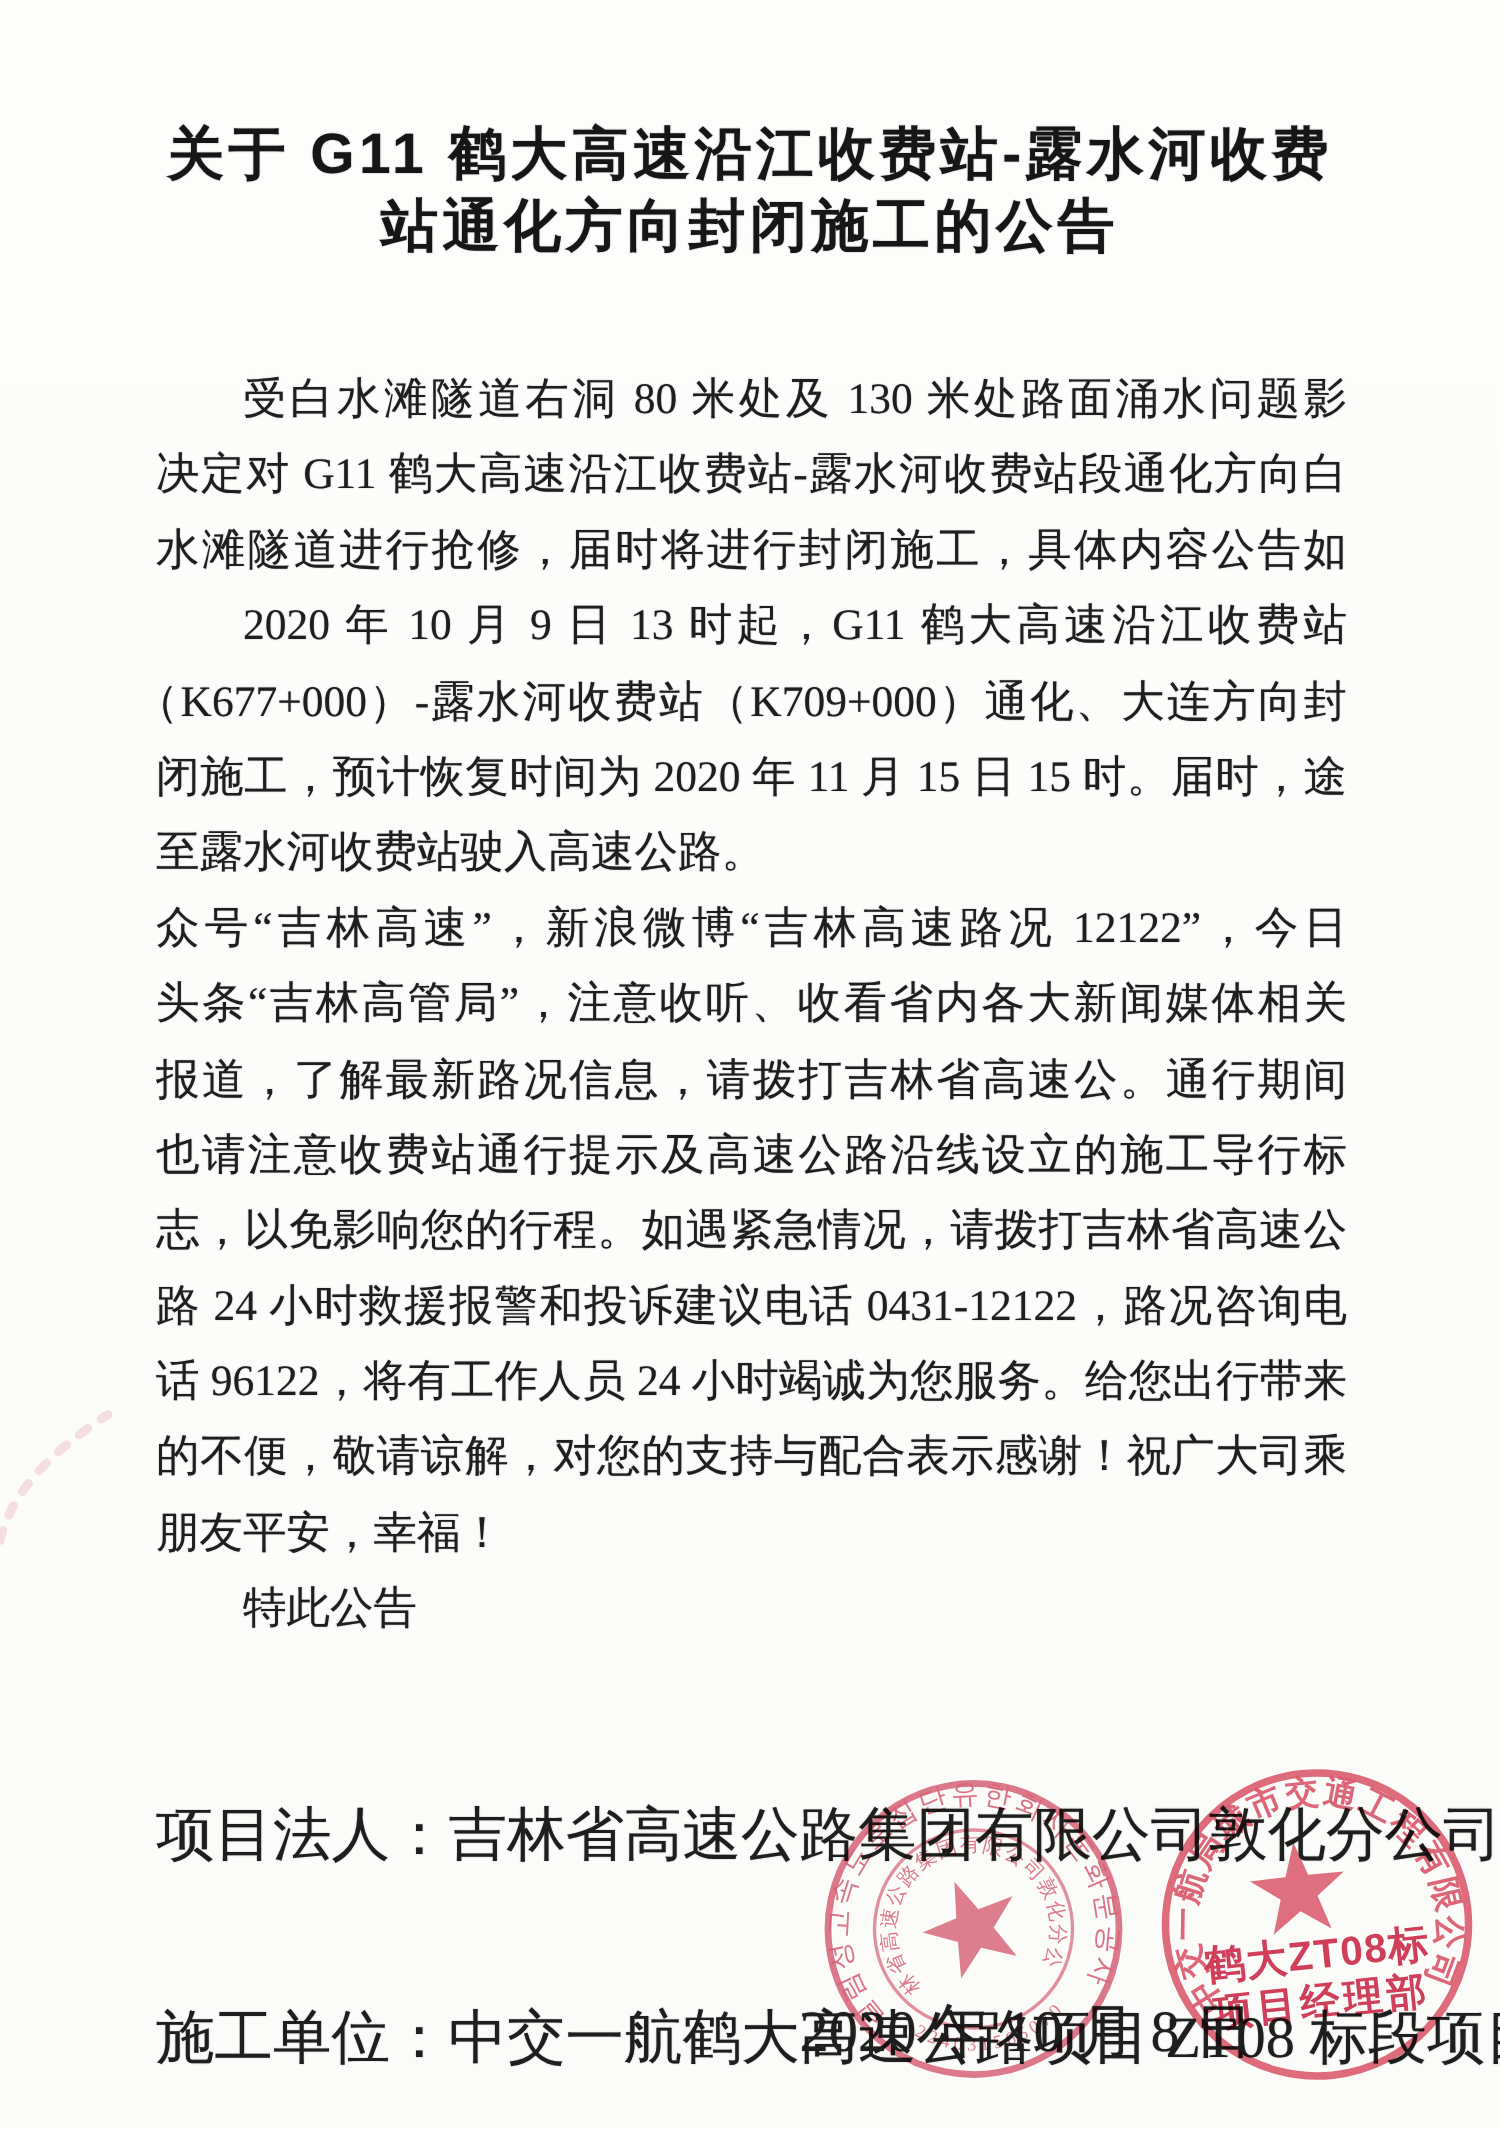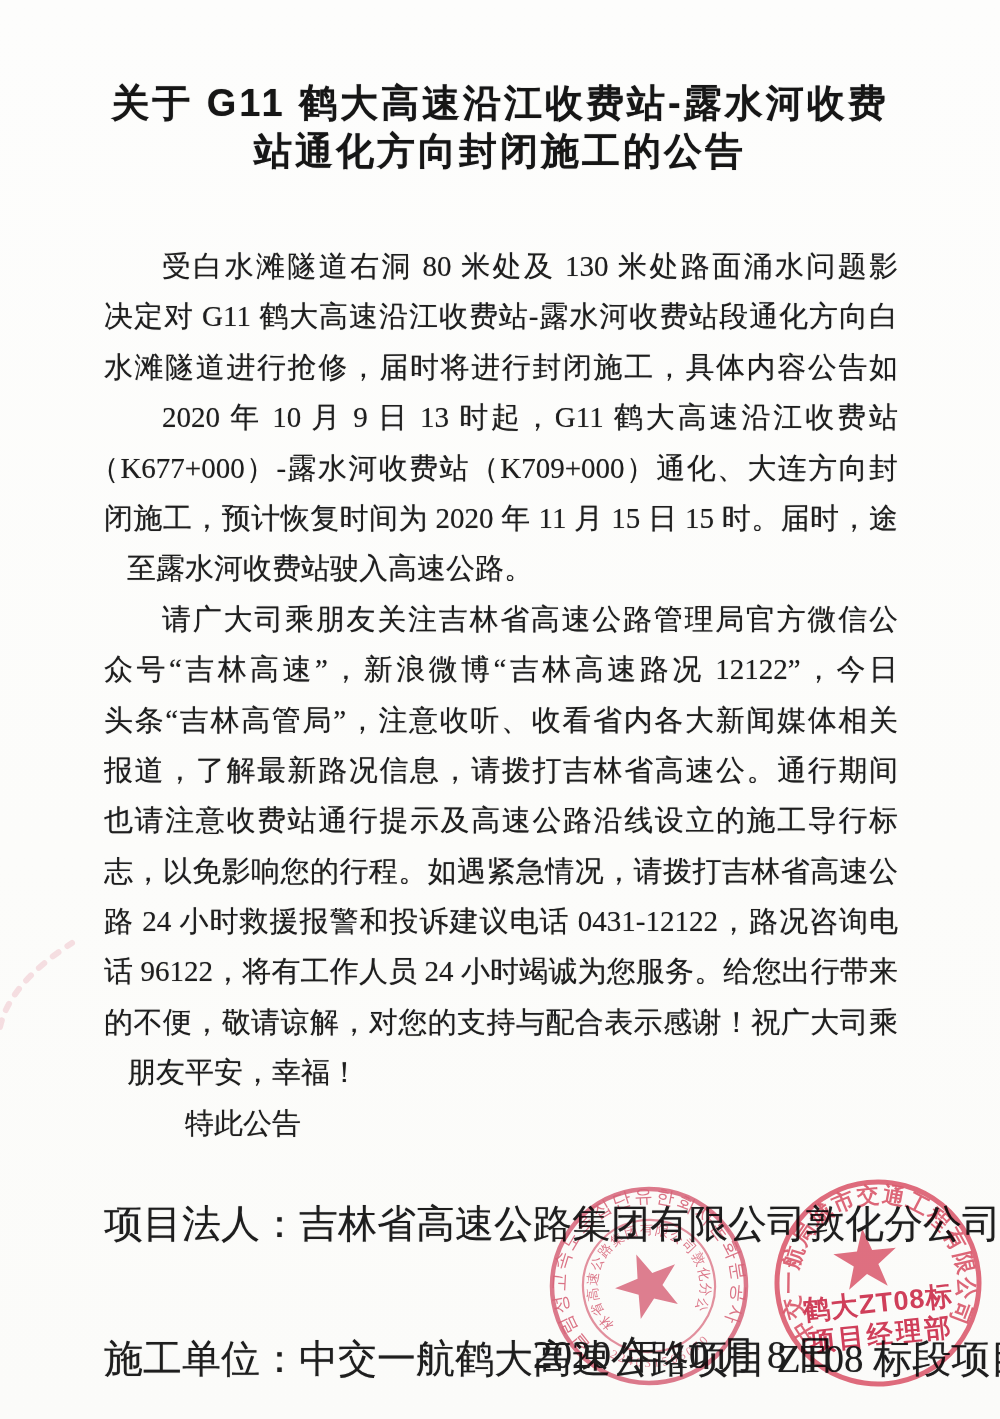--- a/index.html
+++ b/index.html
@@ -14,21 +14,21 @@
     font-size:38px;line-height:48px;letter-spacing:3px;color:#161616;
     text-shadow:0 0 1px rgba(20,20,20,.45);
   }
   .body{position:absolute;top:241px;left:104px;width:794px;}
   .line{
     margin:0;height:50.4px;line-height:50.4px;font-size:29px;overflow:hidden;
     text-align:justify;text-align-last:justify;text-justify:inter-character;
     text-shadow:0 0 .8px rgba(25,25,25,.5);
   }
   .line.indent{text-indent:58px;}
-  .line.nojust{text-align:right;text-align-last:left;margin-left:23px;}
+  .line.nojust{text-align:right;text-align-last:left;}
   .line.hang{margin-left:-14px;width:808px;}
   .sig{
     position:absolute;left:104px;font-size:39px;line-height:42px;white-space:nowrap;
     text-shadow:0 0 .8px rgba(25,25,25,.5);
   }
   .sig1{top:1203px;}
   .sig2{top:1338px;}
   .date{left:533px;top:1334px;}
   .stamp{position:absolute;mix-blend-mode:multiply;opacity:.92;filter:blur(.3px);}
   .stamp-left{left:534px;top:1171px;}
@@ -48,21 +48,20 @@
   </header>
 
   <main class="body">
       <p class="line indent">受白水滩隧道右洞 80 米处及 130 米处路面涌水问题影响，</p>
       <p class="line">决定对 G11 鹤大高速沿江收费站-露水河收费站段通化方向白</p>
       <p class="line">水滩隧道进行抢修，届时将进行封闭施工，具体内容公告如下：</p>
       <p class="line indent">2020 年 10 月 9 日 13 时起，G11 鹤大高速沿江收费站</p>
       <p class="line hang">（K677+000）-露水河收费站（K709+000）通化、大连方向封</p>
       <p class="line">闭施工，预计恢复时间为 2020 年 11 月 15 日 15 时。届时，途</p>
       <p class="line nojust">至露水河收费站驶入高速公路。</p>
-      <p class="line indent">请广大司乘朋友关注吉林省高速公路管理局官方微信公</p>
       <p class="line">众号“吉林高速”，新浪微博“吉林高速路况 12122”，今日</p>
       <p class="line">头条“吉林高管局”，注意收听、收看省内各大新闻媒体相关</p>
       <p class="line">报道，了解最新路况信息，请拨打吉林省高速公。通行期间</p>
       <p class="line">也请注意收费站通行提示及高速公路沿线设立的施工导行标</p>
       <p class="line">志，以免影响您的行程。如遇紧急情况，请拨打吉林省高速公</p>
       <p class="line">路 24 小时救援报警和投诉建议电话 0431-12122，路况咨询电</p>
       <p class="line">话 96122，将有工作人员 24 小时竭诚为您服务。给您出行带来</p>
       <p class="line">的不便，敬请谅解，对您的支持与配合表示感谢！祝广大司乘</p>
       <p class="line nojust">朋友平安，幸福！</p>
       <p class="line indent nojust">特此公告</p>

